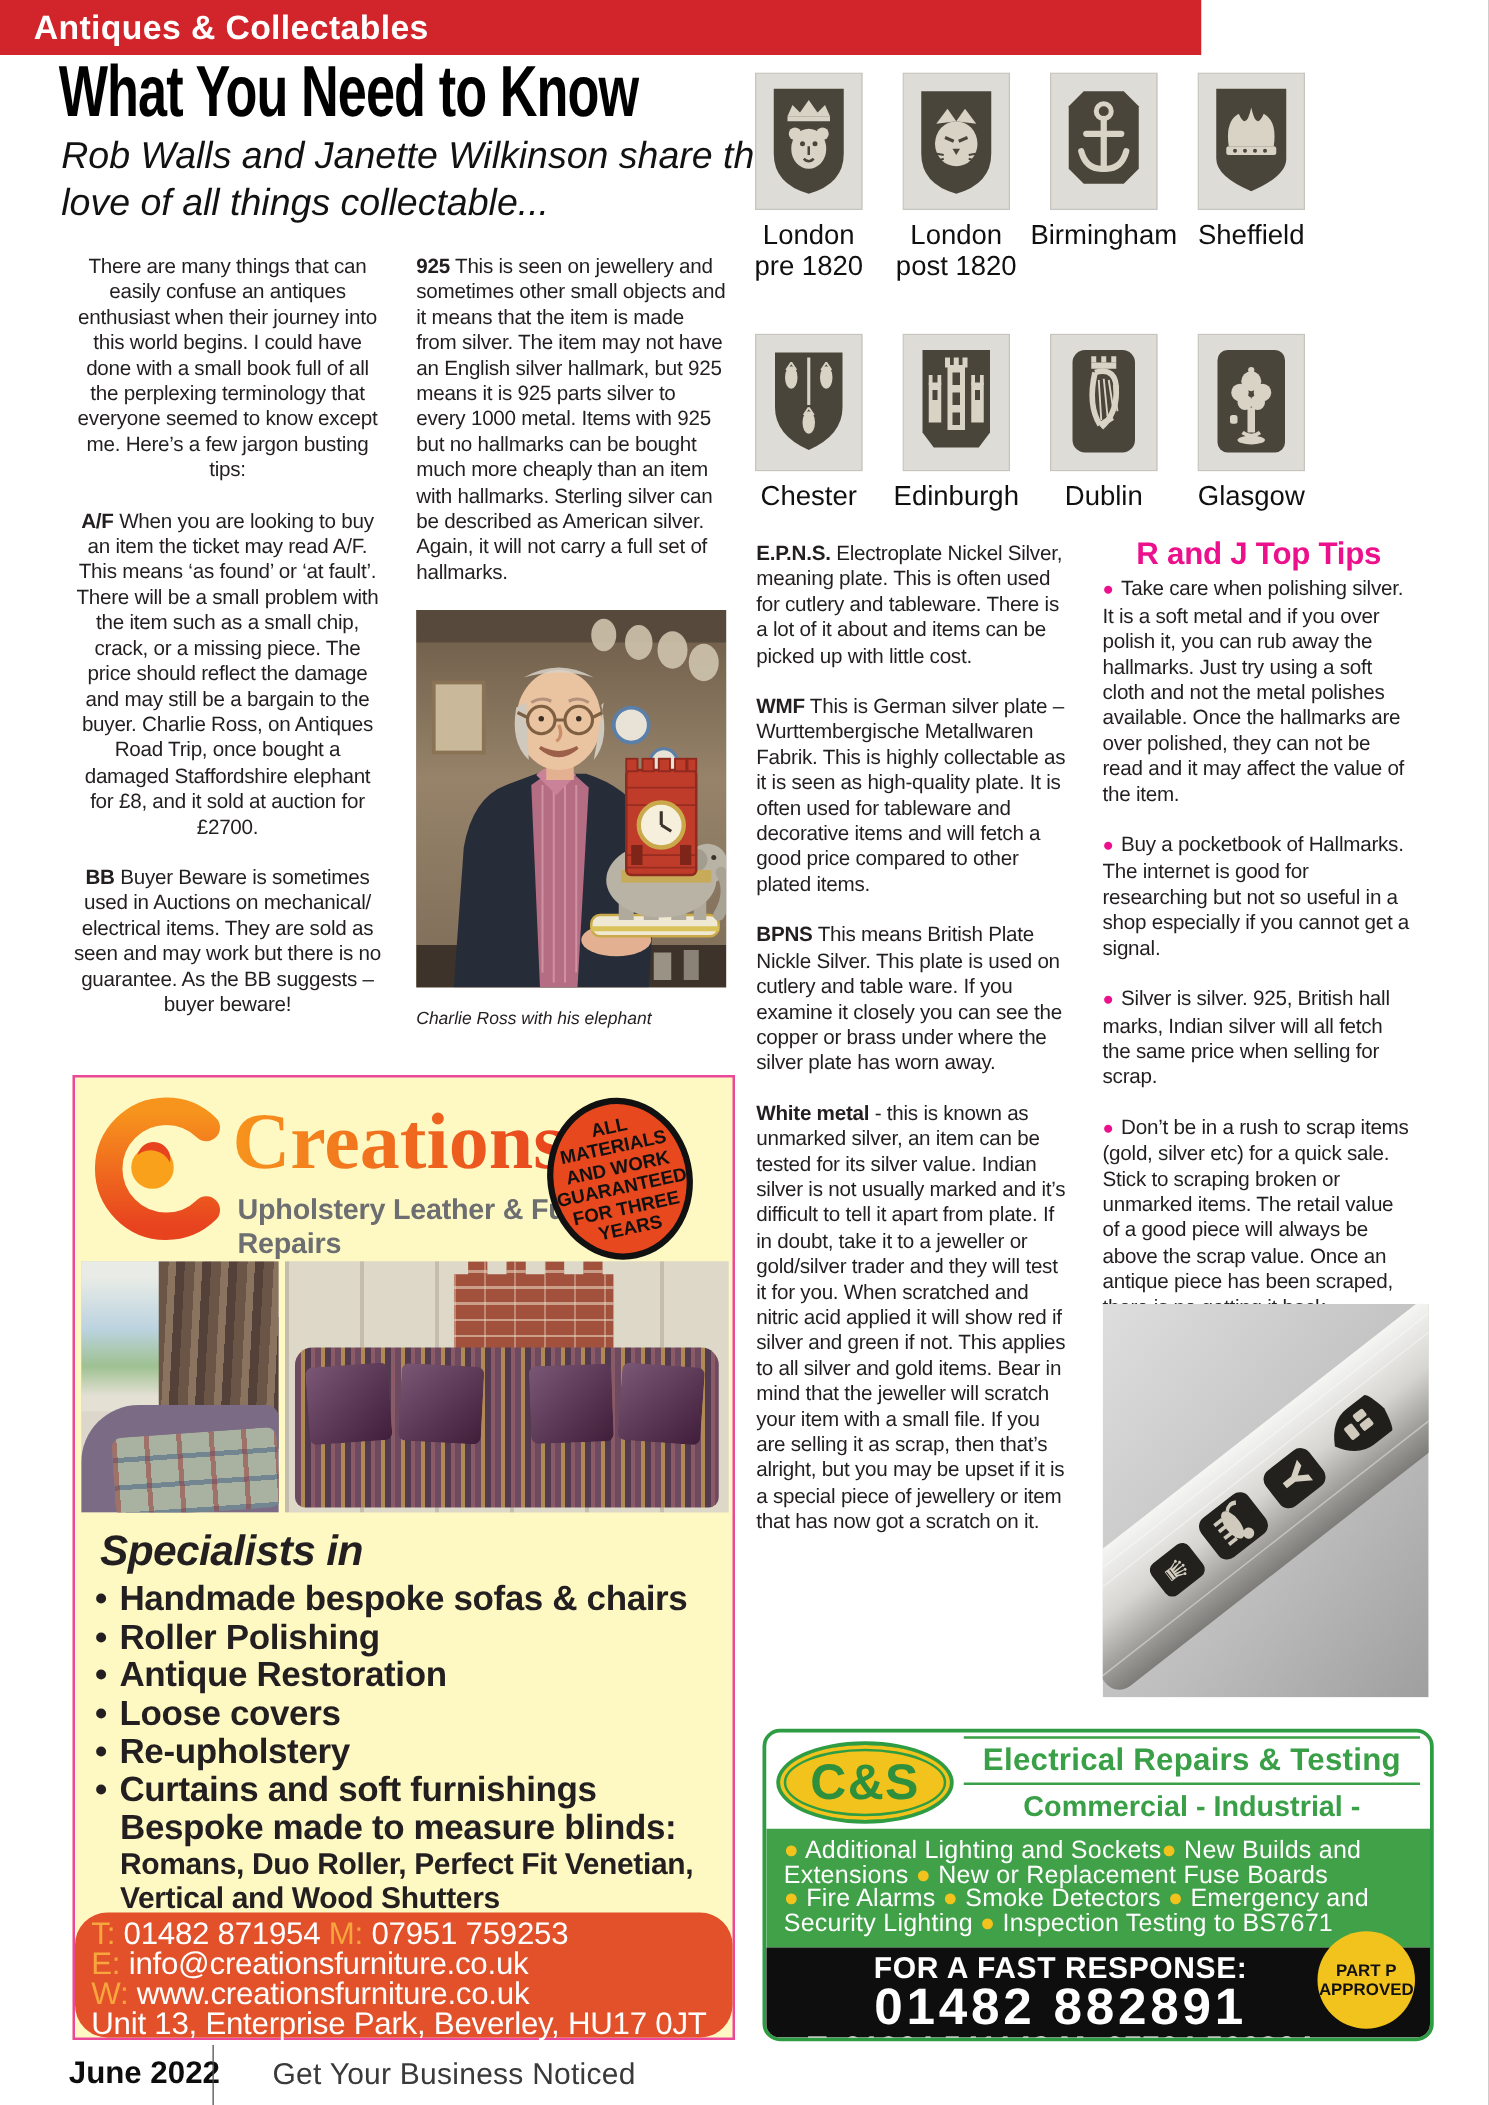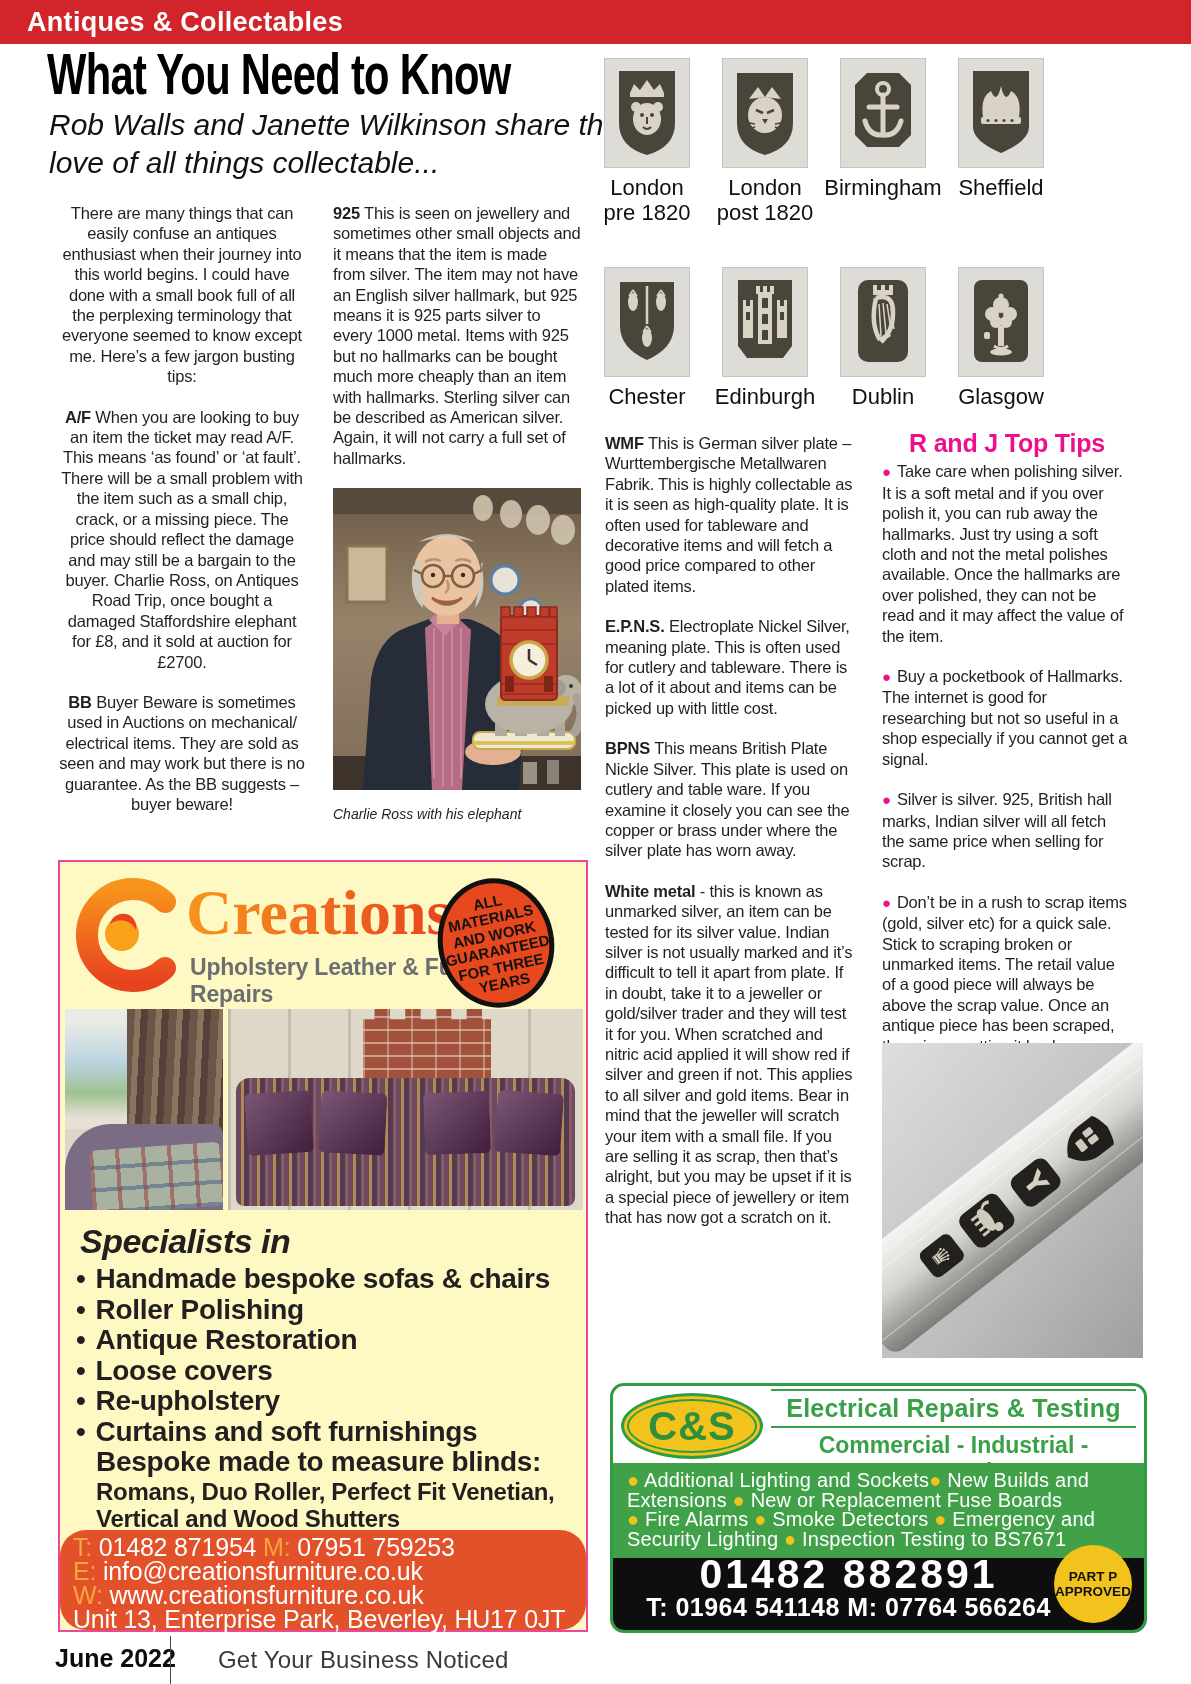--- a/index.html
+++ b/index.html
@@ -2,21 +2,21 @@
 <html><head>
 <meta charset="utf-8">
 <style>
   html,body{margin:0;padding:0;background:#888;}
   #page{position:relative;width:1191px;height:1684px;background:#fff;margin:0 auto;
         font-family:"Liberation Sans",sans-serif;color:#231f20;overflow:hidden;}
   #page *{box-sizing:border-box;}
   .abs{position:absolute;}
 
   
-  .banner{top:0;left:0;width:1191px;height:44px;background:#d2242b;}
+  .banner{top:0;left:0;width:961px;height:44px;background:#d2242b;}
   .banner-label{position:absolute;left:27px;top:7px;color:#fff;font-weight:700;font-size:27px;letter-spacing:.3px;}
   .headline{left:47px;top:44px;white-space:nowrap;}
   .headline span{display:inline-block;font-size:58px;font-weight:700;color:#000;letter-spacing:-1px;
         transform:scaleX(.72);transform-origin:left top;line-height:1.05;}
   .subtitle{left:49px;top:106px;font-style:italic;font-size:30px;line-height:38px;color:#121212;}
 
   
   .hallmarks{left:588px;top:52px;width:472px;}
   .hm-row{display:flex;}
   .hm-row2{margin-top:36px;}
@@ -375,22 +375,22 @@
           <path d="M196,172 v-11 M196,172 l8,5" stroke="#3a342c" stroke-width="2.5" fill="none"></path>
           <rect x="172" y="188" width="9" height="16" fill="#7e2418"></rect>
             <rect x="211" y="188" width="9" height="16" fill="#7e2418"></rect>
         </g>
       </svg>
     </div>
     <div class="caption">Charlie Ross with his elephant</div>
   </div>
 
   <div class="acol c3">
+    <p><span class="lead">E.P.N.S.</span><span>  Electroplate Nickel Silver, meaning plate.  This is often used for cutlery and tableware.  There is a lot of it about and items can be picked up with little cost.</span></p>
     <p><span class="lead">WMF</span><span>  This is German silver plate – Wurttembergische Metallwaren Fabrik. This is highly collectable as it is seen as high-quality plate.  It is often used for tableware and decorative items and will fetch a good price compared to other plated items.</span></p>
-    <p><span class="lead">E.P.N.S.</span><span>  Electroplate Nickel Silver, meaning plate.  This is often used for cutlery and tableware.  There is a lot of it about and items can be picked up with little cost.</span></p>
     <p><span class="lead">BPNS</span><span> This means British Plate Nickle Silver.  This plate is used on cutlery and table ware.  If you examine it closely you can see the copper or brass under where the silver plate has worn away.</span></p>
     <p><span class="lead">White metal</span><span> - this is known as unmarked silver, an item can be tested for its silver value.  Indian silver is not usually marked and it’s difficult to tell it apart from plate. If in doubt, take it to a jeweller or gold/silver trader and they will test it for you.  When scratched and nitric acid applied it will show red if silver and green if not.  This applies to all silver and gold items.  Bear in mind that the jeweller will scratch your item with a small file.  If you are selling it as scrap, then that’s alright, but you may be upset if it is a special piece of jewellery or item that has now got a scratch on it.</span></p>
   </div>
 
   <div class="acol c4">
     <div class="tips-heading">R and J Top Tips</div>
     <p><span class="tip-bullet">●</span><span>Take care when polishing silver. It is a soft metal and if you over polish it,  you can rub away the hallmarks.  Just try using a soft cloth and not the metal polishes available.  Once the hallmarks are over polished, they can not be read and it may affect the value of the item.</span></p>
     <p><span class="tip-bullet">●</span><span>Buy a pocketbook of Hallmarks. The internet is good for researching but not so useful in a shop especially if you cannot get a signal.</span></p>
     <p><span class="tip-bullet">●</span><span>Silver is silver.  925, British hall marks, Indian silver will all fetch the same price when selling for scrap.</span></p>
     <p><span class="tip-bullet">●</span><span>Don’t be in a rush to scrap items (gold, silver etc) for a quick sale.  Stick to scraping broken or unmarked items.  The retail value of a good piece will always be above the scrap value.  Once an antique piece has been scraped, there is no getting it back.</span></p>
@@ -527,20 +527,21 @@
       <div class="cs-t1">Electrical Repairs &amp; Testing</div>
       <div class="cs-t2">Commercial - Industrial - Domestic</div>
     </div>
     <div class="cs-green">
       <div><span class="yb">●</span> Additional Lighting and Sockets<span class="yb">●</span> New Builds and</div>
       <div>Extensions <span class="yb">●</span> New or Replacement Fuse Boards</div>
       <div><span class="yb">●</span> Fire Alarms  <span class="yb">●</span> Smoke Detectors <span class="yb">●</span> Emergency and</div>
       <div>Security Lighting <span class="yb">●</span> Inspection Testing to BS7671</div>
     </div>
     <div class="cs-black">
+      <div class="cs-resp">FOR A FAST RESPONSE:</div>
       <div class="cs-phone">01482 882891</div>
       <div class="cs-small">T: 01964 541148  M: 07764 566264</div>
       <div class="cs-badge">
         <div>PART P</div>
         <div>APPROVED</div>
       </div>
     </div>
   </div>
 
   <div class="abs footer-issue">June 2022</div>

